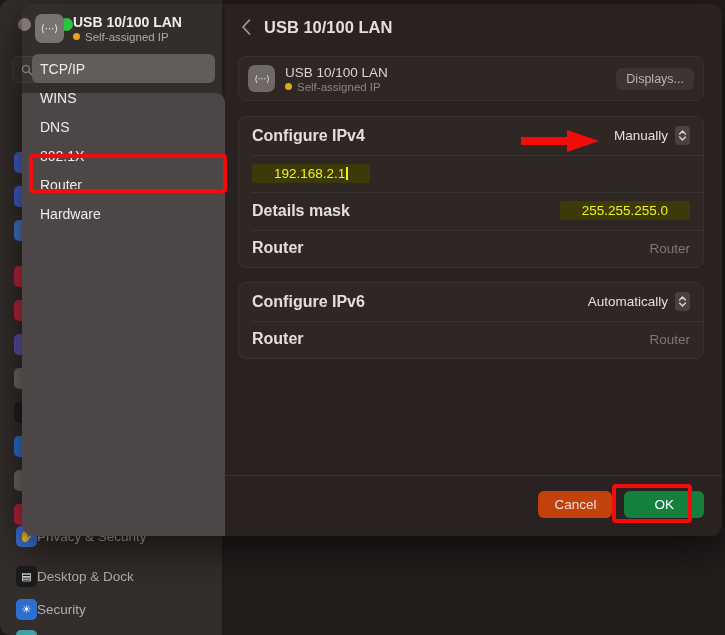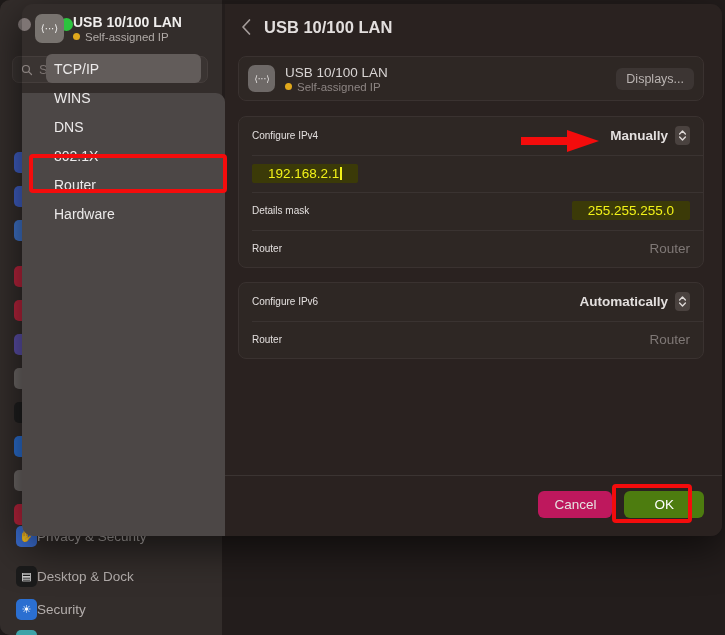--- a/index.html
+++ b/index.html
@@ -112,72 +112,72 @@
   .panel-icon {
     width:29px; height:29px; border-radius:7px; background:#78736f;
     display:flex; align-items:center; justify-content:center; flex:none;
   }
   .panel-texts { display:flex; flex-direction:column; gap:1px; }
   .panel-name { color:#f0eeed; font-size:14px; font-weight:bold; }
   .panel-status { color:#b0aaa7; font-size:11.5px; display:flex; align-items:center; gap:5px; }
 
   .panel-list { position:absolute; left:0; top:50px; width:203px; }
   .panel-item {
-    margin:0 24px; height:29px; border-radius:6px;
+    margin:0 10px; height:29px; border-radius:6px;
     display:flex; align-items:center; padding-left:8px;
     color:#eceaea; font-size:14px;
   }
   .panel-item.sel { background:#625c5a; }
 
   
   .group {
     position:absolute; left:216px; right:18px;
     background:#2e2724; border:1px solid #3a3230; border-radius:8px;
     overflow:hidden;
   }
   .row {
     height:37.5px; display:flex; align-items:center;
     padding:0 13px; position:relative;
   }
   .row + .row::before {
     content:''; position:absolute; left:13px; right:0; top:0;
     height:1px; background:#3a3331;
   }
-  .row-label { color:#e3dfde; font-size:10px; flex:1; }
+  .row-label { color:#e3dfde; font-size:16px; flex:1;font-weight:bold; }
   .row-value { color:#e3dfde; font-size:13.5px; }
   .row-value.ph { color:#7f7876; }
-  .stepper-val { display:flex; align-items:center; gap:7px;font-weight:bold; }
+  .stepper-val { display:flex; align-items:center; gap:7px; }
   .stepper {
     width:15px; height:19px; border-radius:4px; background:#4a423f;
     display:flex; align-items:center; justify-content:center; flex:none;
   }
   .hl-input {
     background:#3b3a08; color:#f2f218; font-size:13.5px;
-    padding:2px 16px; border-radius:2px; position:relative;
+    padding:2px 22px; border-radius:2px; position:relative;
   }
   .caret {
     display:inline-block; width:1.5px; height:13px; background:#f2f218;
     vertical-align:-2px; margin-left:1px;
   }
 
   
   .footer-div {
     position:absolute; left:203px; right:0; top:471px; height:1px;
     background:#3b3432;
   }
   .footer {
     position:absolute; right:18px; top:487px;
     display:flex; align-items:center; gap:12px;
   }
   .btn {
     border:none; border-radius:6px; font-size:13.5px;
     padding:6px 16px; font-family:inherit;
   }
-  .btn-cancel { background:#be185d; color:#e6e2e1; }
-  .btn-ok { background:#4d7c0f; color:#ffffff; padding:6px 30px; }
+  .btn-cancel { background:#c2410c; color:#e6e2e1; }
+  .btn-ok { background:#15803d; color:#ffffff; padding:6px 30px; }
 
   
   .anno {
     position:absolute; border:4px solid #f40c0c; border-radius:4px;
     pointer-events:none;
   }
   .arrow { position:absolute; pointer-events:none; }
 </style>
 </head>
 <body>

